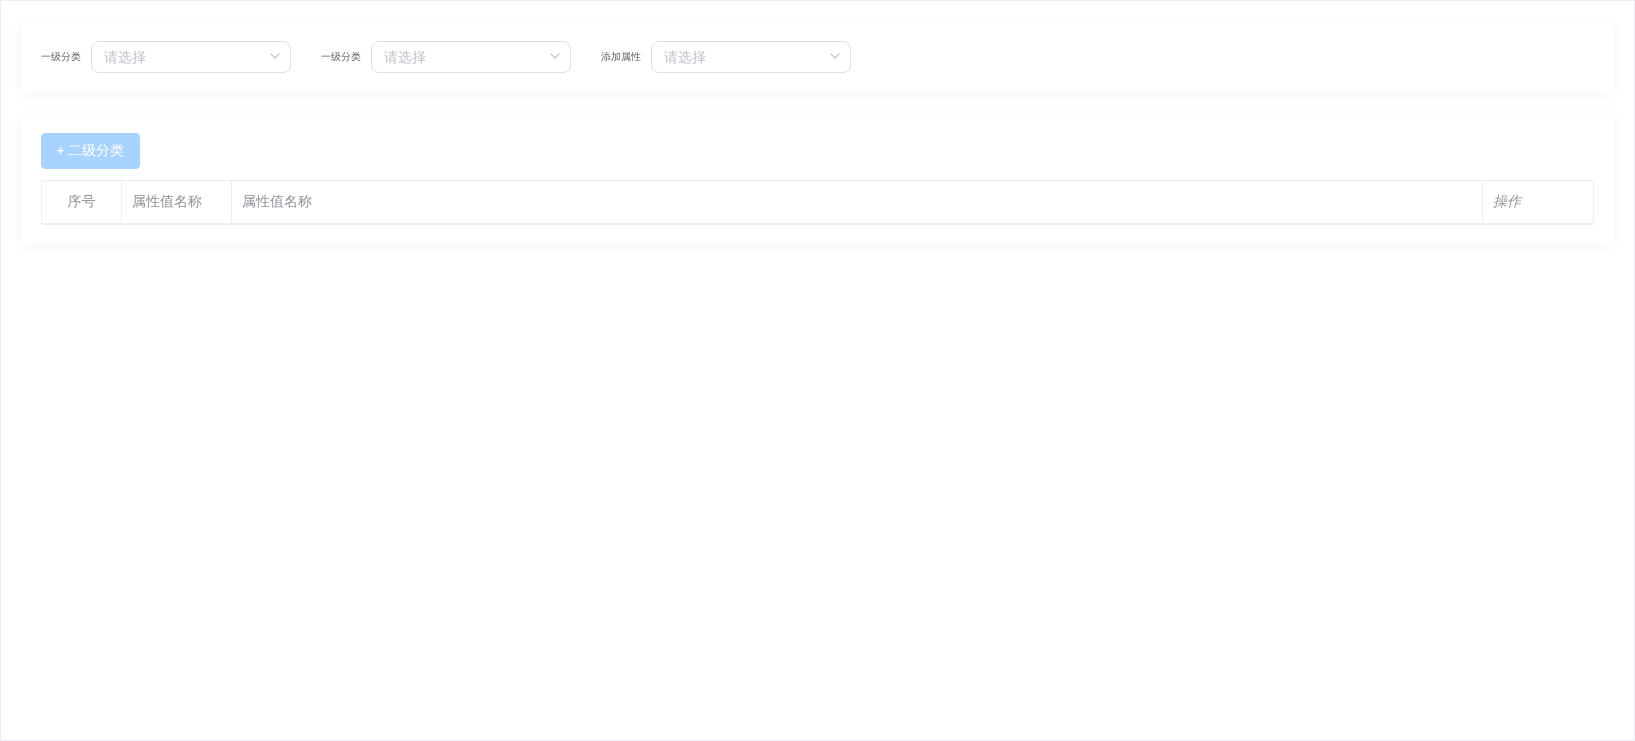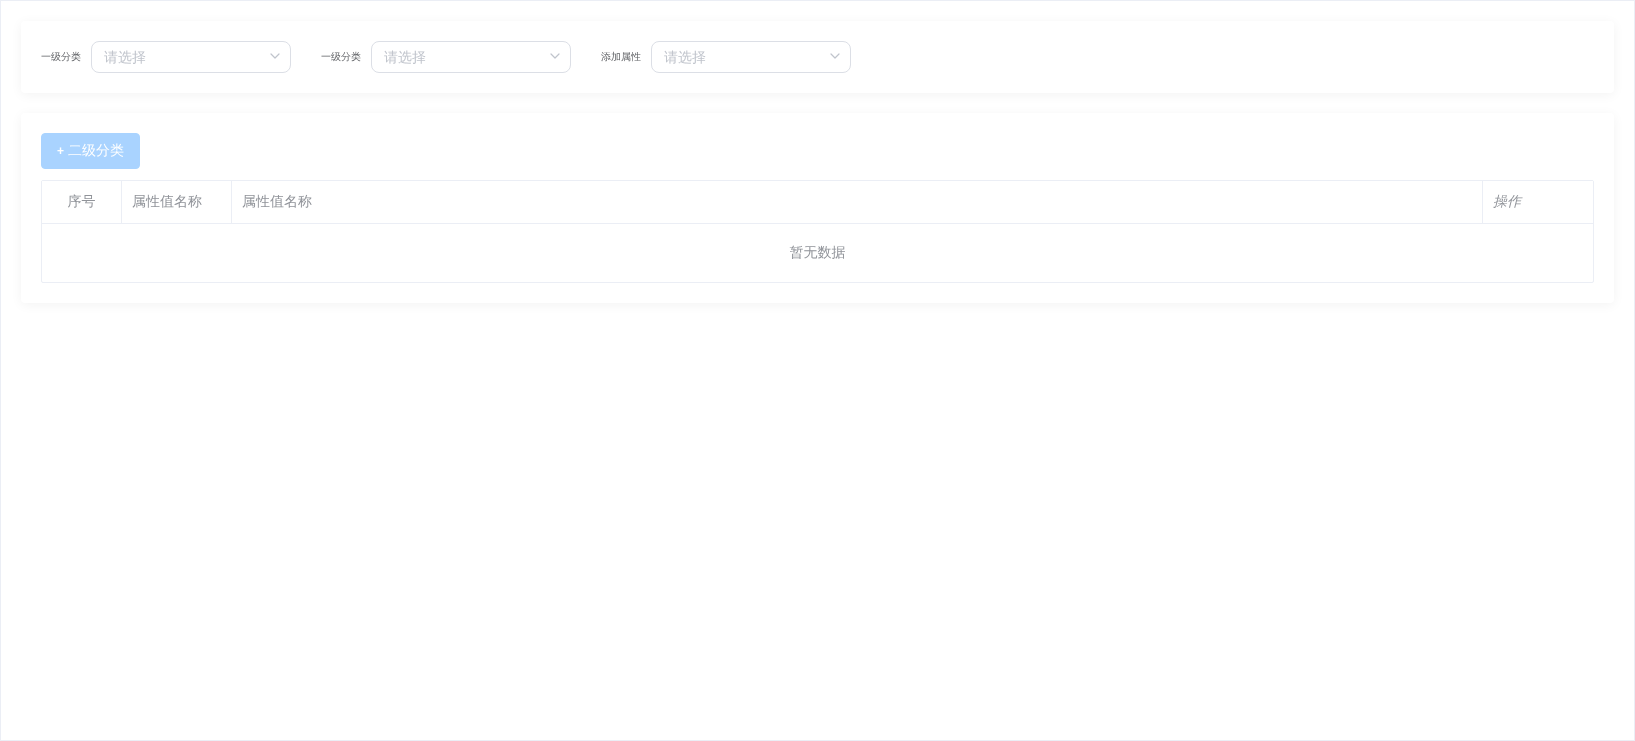--- a/index.html
+++ b/index.html
@@ -176,16 +176,15 @@
       <span>二级分类</span>
     </button>
 
     <div class="table">
       <div class="table-header">
         <div class="th col-seq">序号</div>
         <div class="th col-attr">属性值名称</div>
         <div class="th col-val">属性值名称</div>
         <div class="th col-op">操作</div>
       </div>
-      <div class="table-empty">暂无数据</div>
     </div>
   </div>
 </div>
 
 </body></html>

